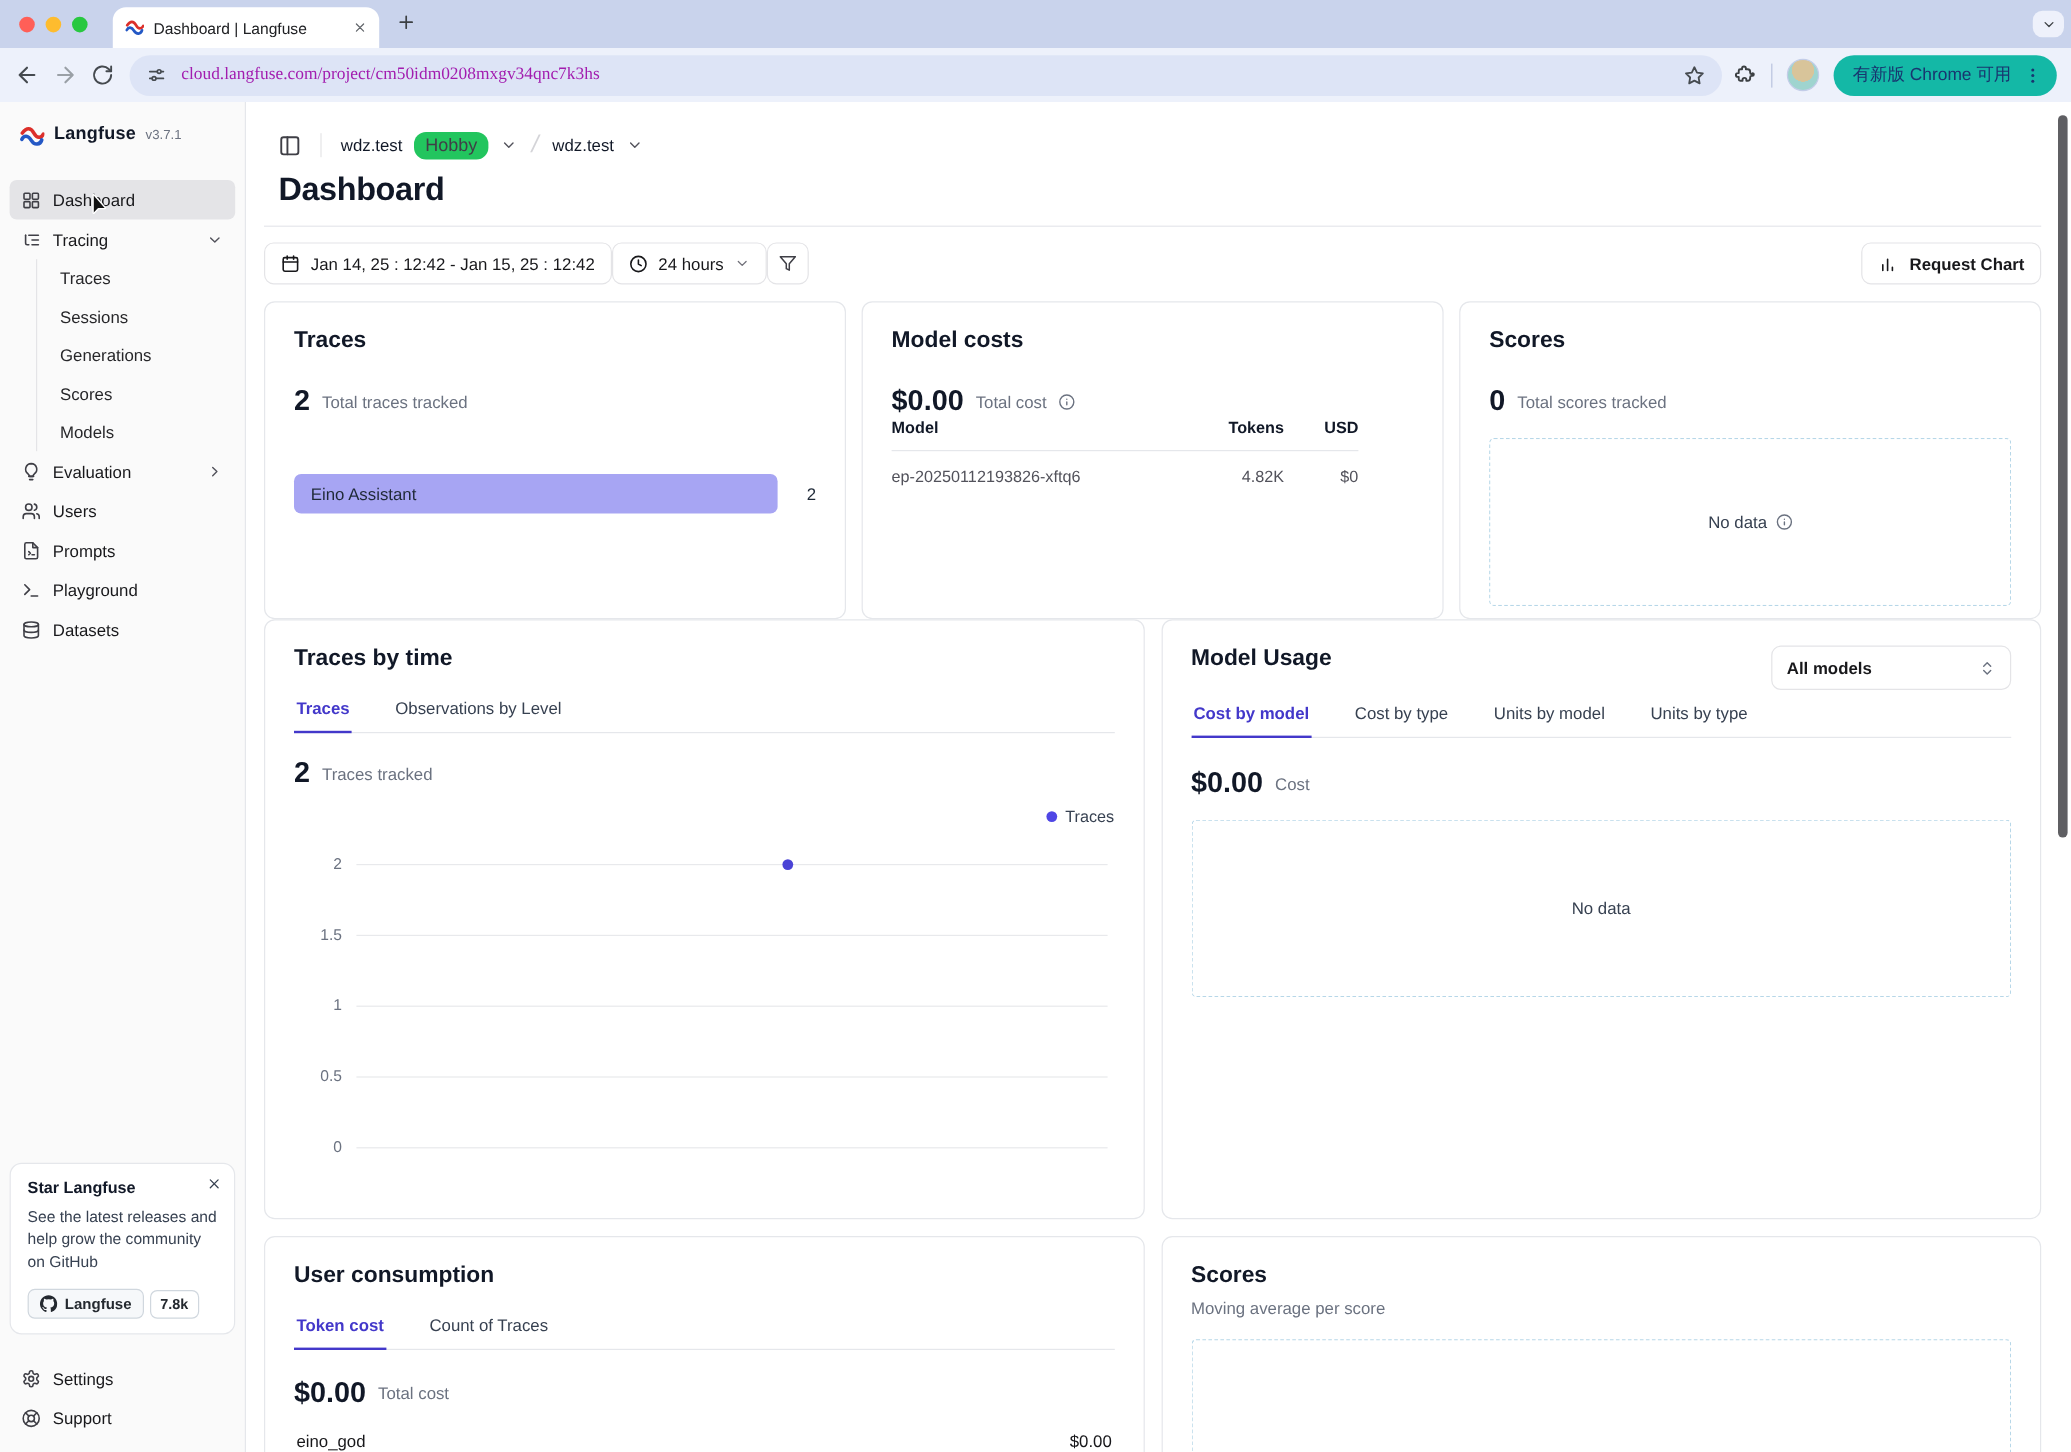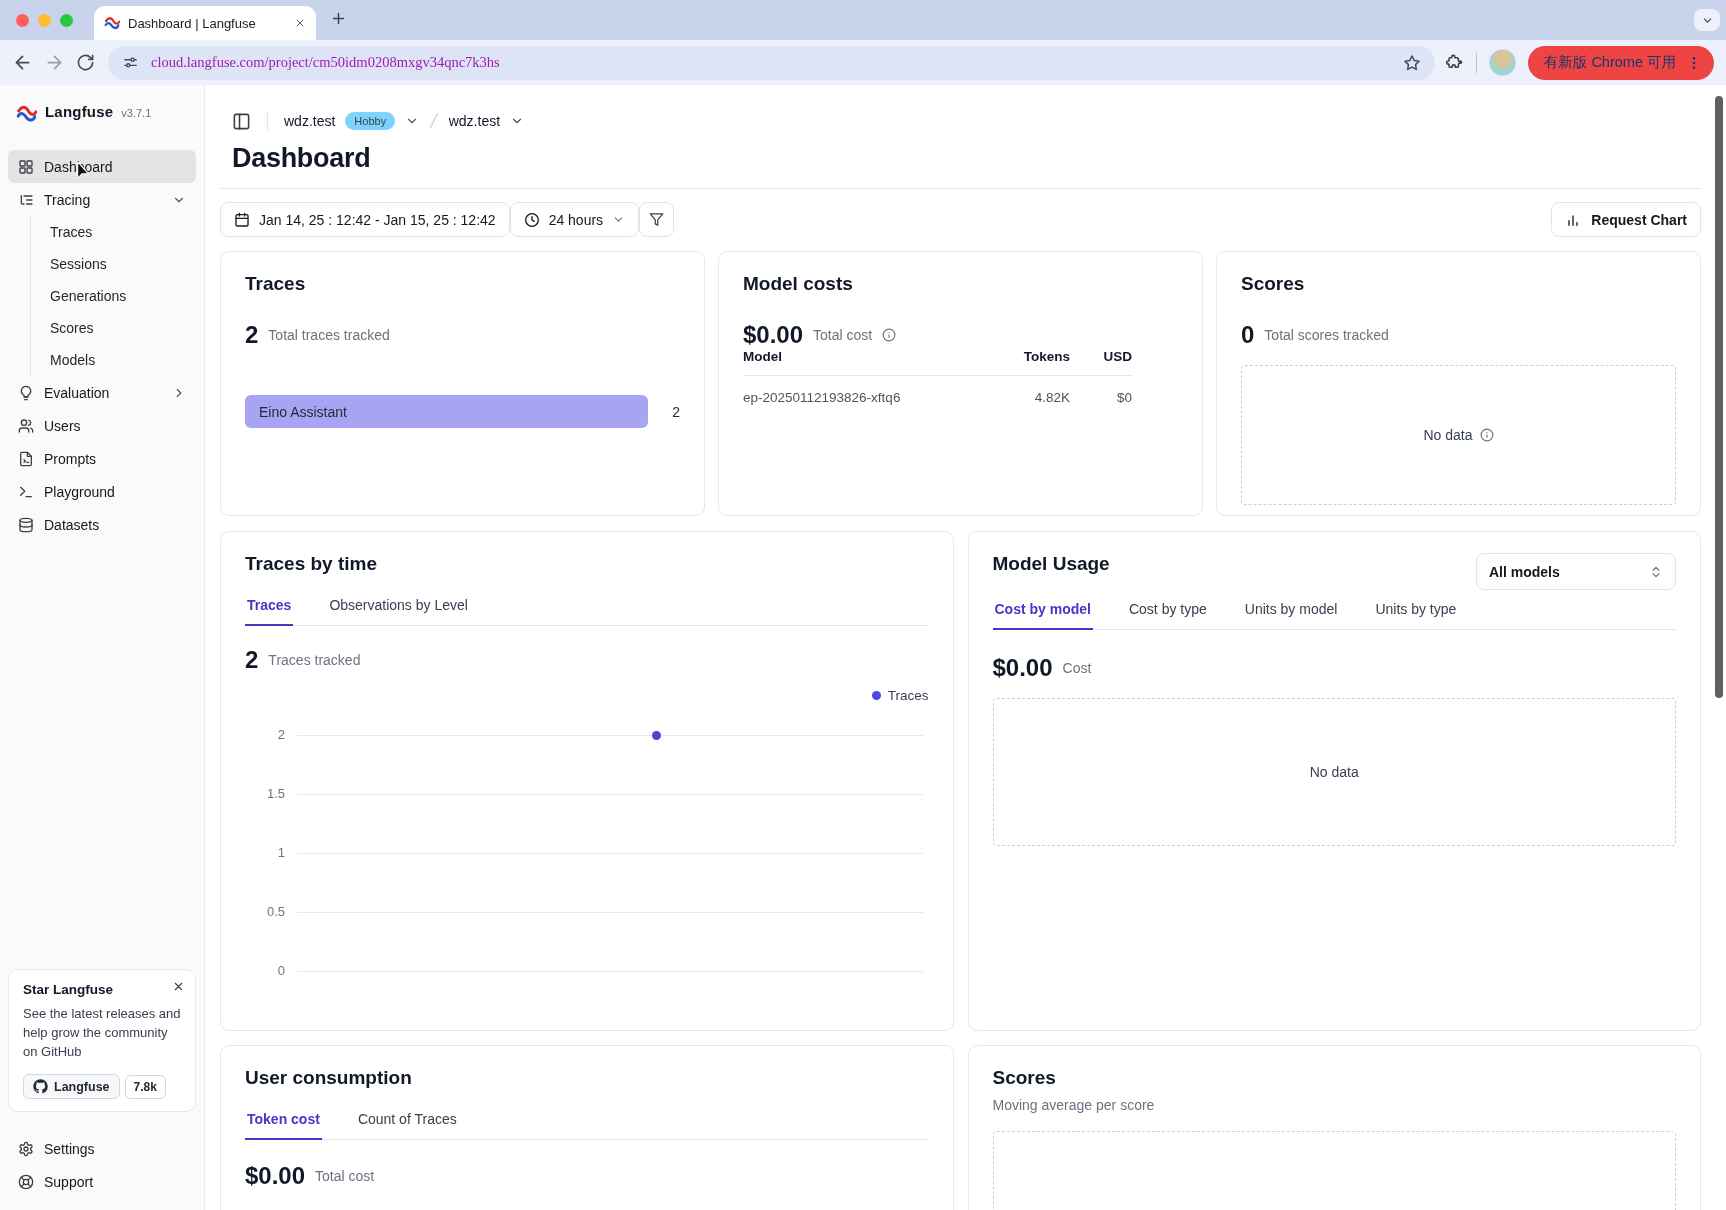--- a/index.html
+++ b/index.html
@@ -18,21 +18,21 @@
   .tab-close { color:#5f6368; cursor:default; }
   .newtab { position:absolute; left:330px; top:10px; color:#3c4043; }
   .tabsearch { position:absolute; right:6px; top:9px; width:26px; height:22px; border-radius:8px; background:#eef1fb; color:#3c4043; display:flex; align-items:center; justify-content:center; }
   .toolbar { position:absolute; top:40px; left:0; right:0; height:45px; background:#edf1fb; display:flex; align-items:center; padding:0 12px; gap:10px; }
   .navbtn { color:#454a4f; width:22px; }
   .navbtn.fwd { color:#9aa0a6; }
   .urlbar { flex:1; height:34px; background:#dde4f6; border-radius:17px; display:flex; align-items:center; padding:0 14px; gap:12px; color:#202124; }
   .url-text { flex:1; font-size:14.5px; color:#a21caf; white-space:nowrap; overflow:hidden;font-family:Liberation Serif, serif; }
   .chrome-right { display:flex; align-items:center; gap:12px; }
   .avatar { width:27px; height:27px; border-radius:50%; background:radial-gradient(circle at 50% 35%, #d8c49a 0 45%, #9fd4cf 46% 100%); border:1px solid #c3cde8; }
-  .update-pill { height:34px; border-radius:17px; background:#ef4444; color:#18356f; display:flex; align-items:center; gap:10px; padding:0 12px 0 16px; font-size:14.5px; }
+  .update-pill { height:34px; border-radius:17px; background:#14b8a6; color:#18356f; display:flex; align-items:center; gap:10px; padding:0 12px 0 16px; font-size:14.5px; }
   .vdiv { width:1px; height:20px; background:#b9c3de; }
 
   
   .app { position:absolute; top:85px; left:0; right:0; bottom:0; display:flex; }
   .sidebar { width:205px; background:#fafafa; border-right:1px solid #e5e7eb; display:flex; flex-direction:column; padding:14px 8px 12px; }
   .brand { display:flex; align-items:baseline; gap:8px; padding:4px 8px; }
   .brand-logo { align-self:center; }
   .brand-name { font-size:15px; font-weight:700; letter-spacing:.2px; color:#111827; }
   .brand-ver { font-size:11px; color:#6b7280; }
   .nav { margin-top:22px; display:flex; flex-direction:column; }
@@ -50,33 +50,33 @@
   .gh-btn { display:flex; align-items:center; gap:6px; border:1px solid #d0d7de; background:#f6f8fa; border-radius:6px; padding:4px 9px; font-size:12.5px; font-weight:700; color:#24292f; }
   .gh-count { border:1px solid #d0d7de; background:#fff; border-radius:6px; padding:4px 8px; font-size:12px; font-weight:600; color:#24292f; }
   .side-footer { display:flex; flex-direction:column; }
 
   .main { flex:1; position:relative; padding:0 25px 0 15px; overflow:hidden; }
   .main-header { padding:24px 0 14px 12px; border-bottom:1px solid #e5e7eb; }
   .crumb-row { display:flex; align-items:center; gap:10px; height:24px; color:#111827; }
   .toggle-btn { color:#3f3f46; }
   .crumb-div { width:1px; height:20px; background:#e4e4e7; margin:0 6px; }
   .crumb-name { font-size:14px; font-weight:500; }
-  .plan-badge { background:#7dd3fc; border-radius:10px; font-size:11px; color:#3f3f46; padding:3px 9px; }
+  .plan-badge { background:#22c55e; border-radius:10px; font-size:15px; color:#3f3f46; padding:3px 9px; }
   .crumb-chev { color:#52525b; }
   .crumb-slash { color:#d4d4d8; font-size:20px; font-weight:300; transform:skewX(-12deg); padding:0 2px; }
   .page-title { margin-top:10px; font-size:27px; font-weight:700; color:#111827; letter-spacing:-.3px; }
 
   .filter-row { margin-top:13px; display:flex; align-items:center; }
   .pill-btn { display:flex; align-items:center; gap:9px; height:35px; border:1px solid #e4e4e7; border-radius:8px; background:#fff; padding:0 13px; font-size:14px; color:#18181b; }
   .icon-btn { width:35px; height:35px; border:1px solid #e4e4e7; border-radius:8px; background:#fff; display:flex; align-items:center; justify-content:center; color:#3f3f46; }
   .grow { flex:1; }
   .request-chart { font-weight:700; gap:10px; }
 
   .row1 { margin-top:14px; display:grid; grid-template-columns:1fr 1fr 1fr; gap:13px; }
-  .row2 { margin-top:15px; display:grid; grid-template-columns:1fr 1fr; gap:14px; }
+  .row2 { display:grid; grid-template-columns:1fr 1fr; gap:14px; }
   .row3 { margin-top:14px; display:grid; grid-template-columns:1fr 1fr; gap:14px; }
   .card { border:1px solid #e5e7eb; border-radius:9px; background:#fff; padding:21px 24px; position:relative; }
   .row1 .card { height:265px; }
   .row2 .card { height:500px; }
   .row3 .card { height:430px; }
   .card-title { font-size:19px; font-weight:700; color:#111827; }
   .card-sub { margin-top:8px; font-size:14px; color:#6b7280; }
   .stat { display:flex; align-items:center; gap:10px; margin-top:26px; }
   .stat-value { font-size:24px; font-weight:700; color:#111827; }
   .stat-label { font-size:14px; color:#6b7280; }

